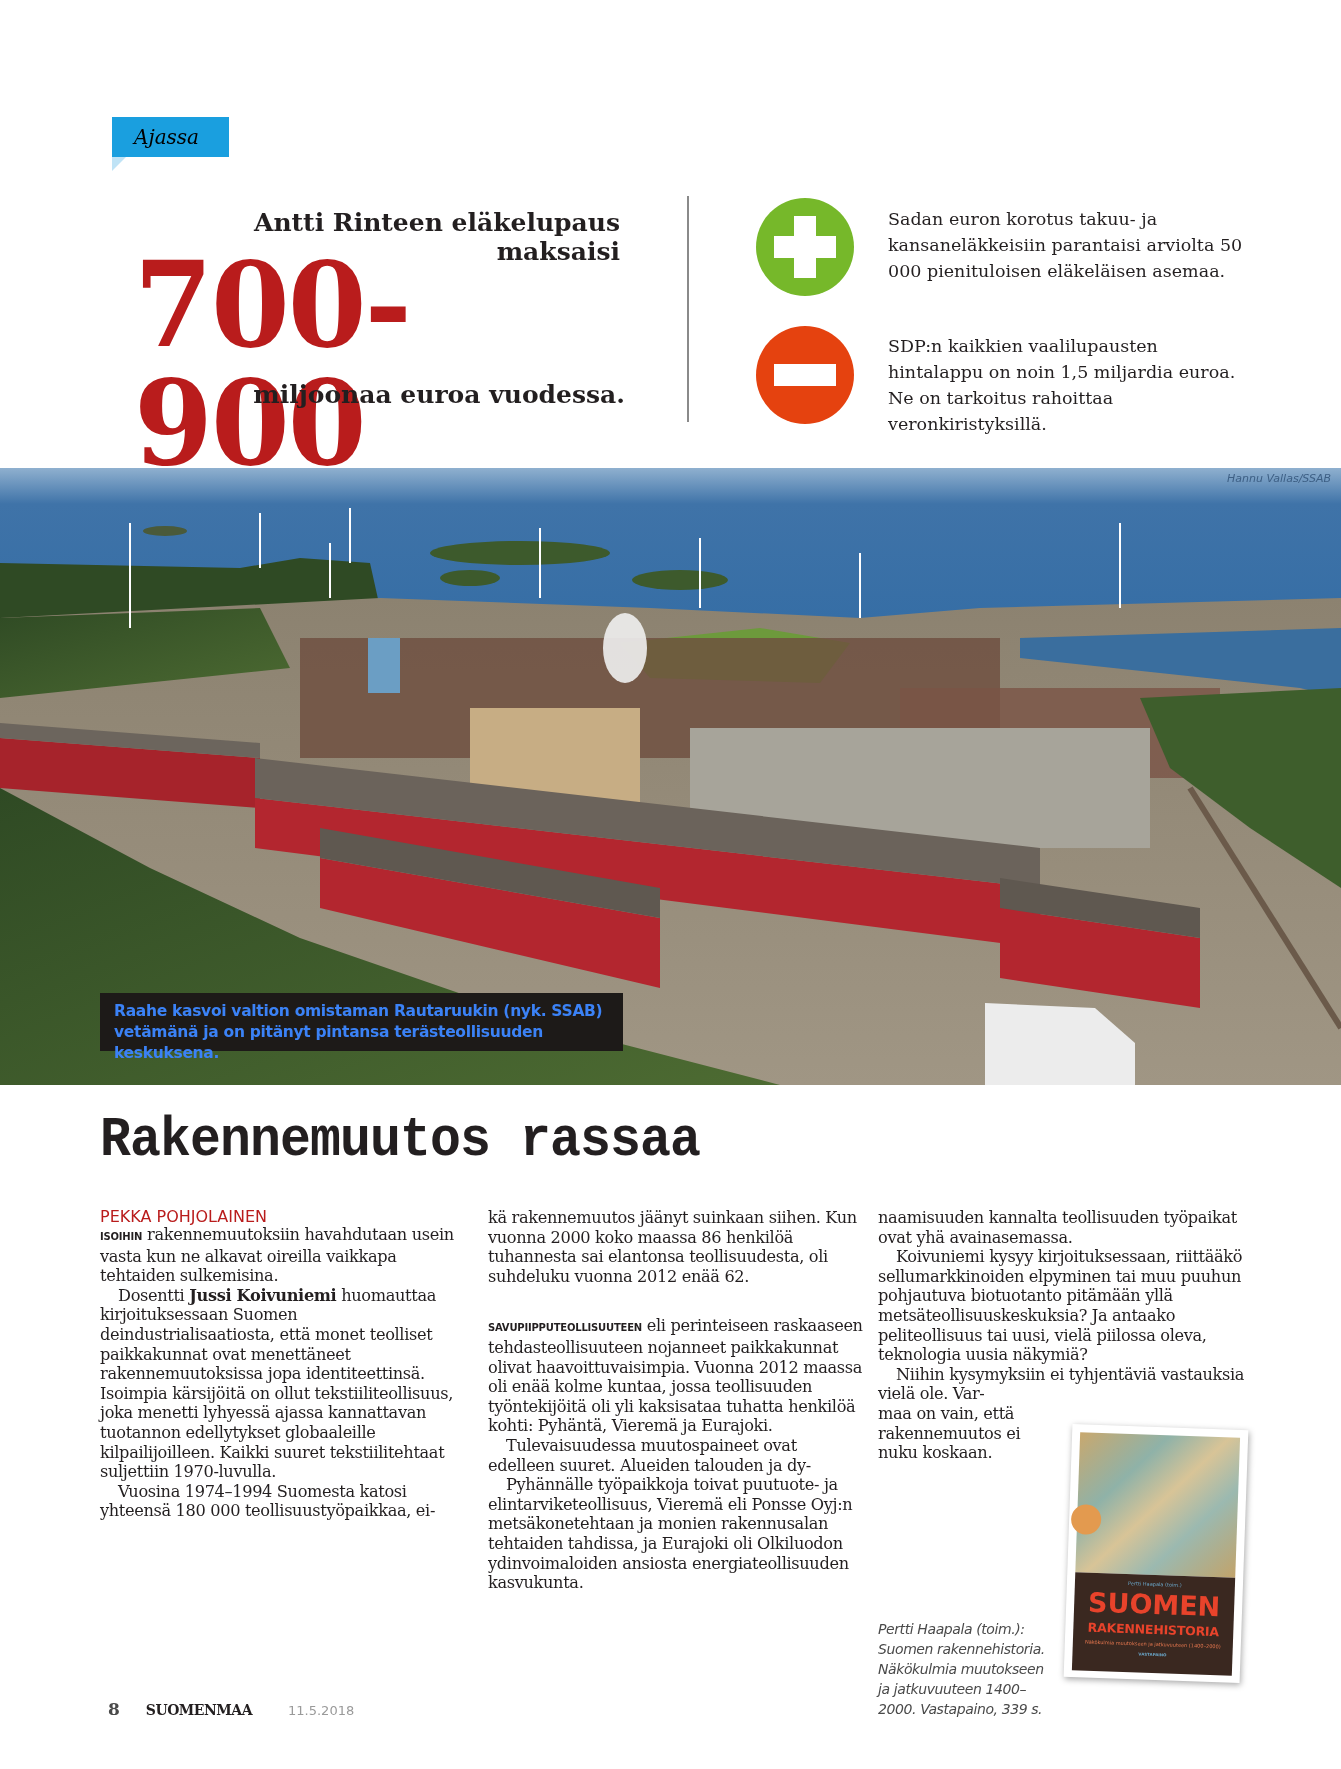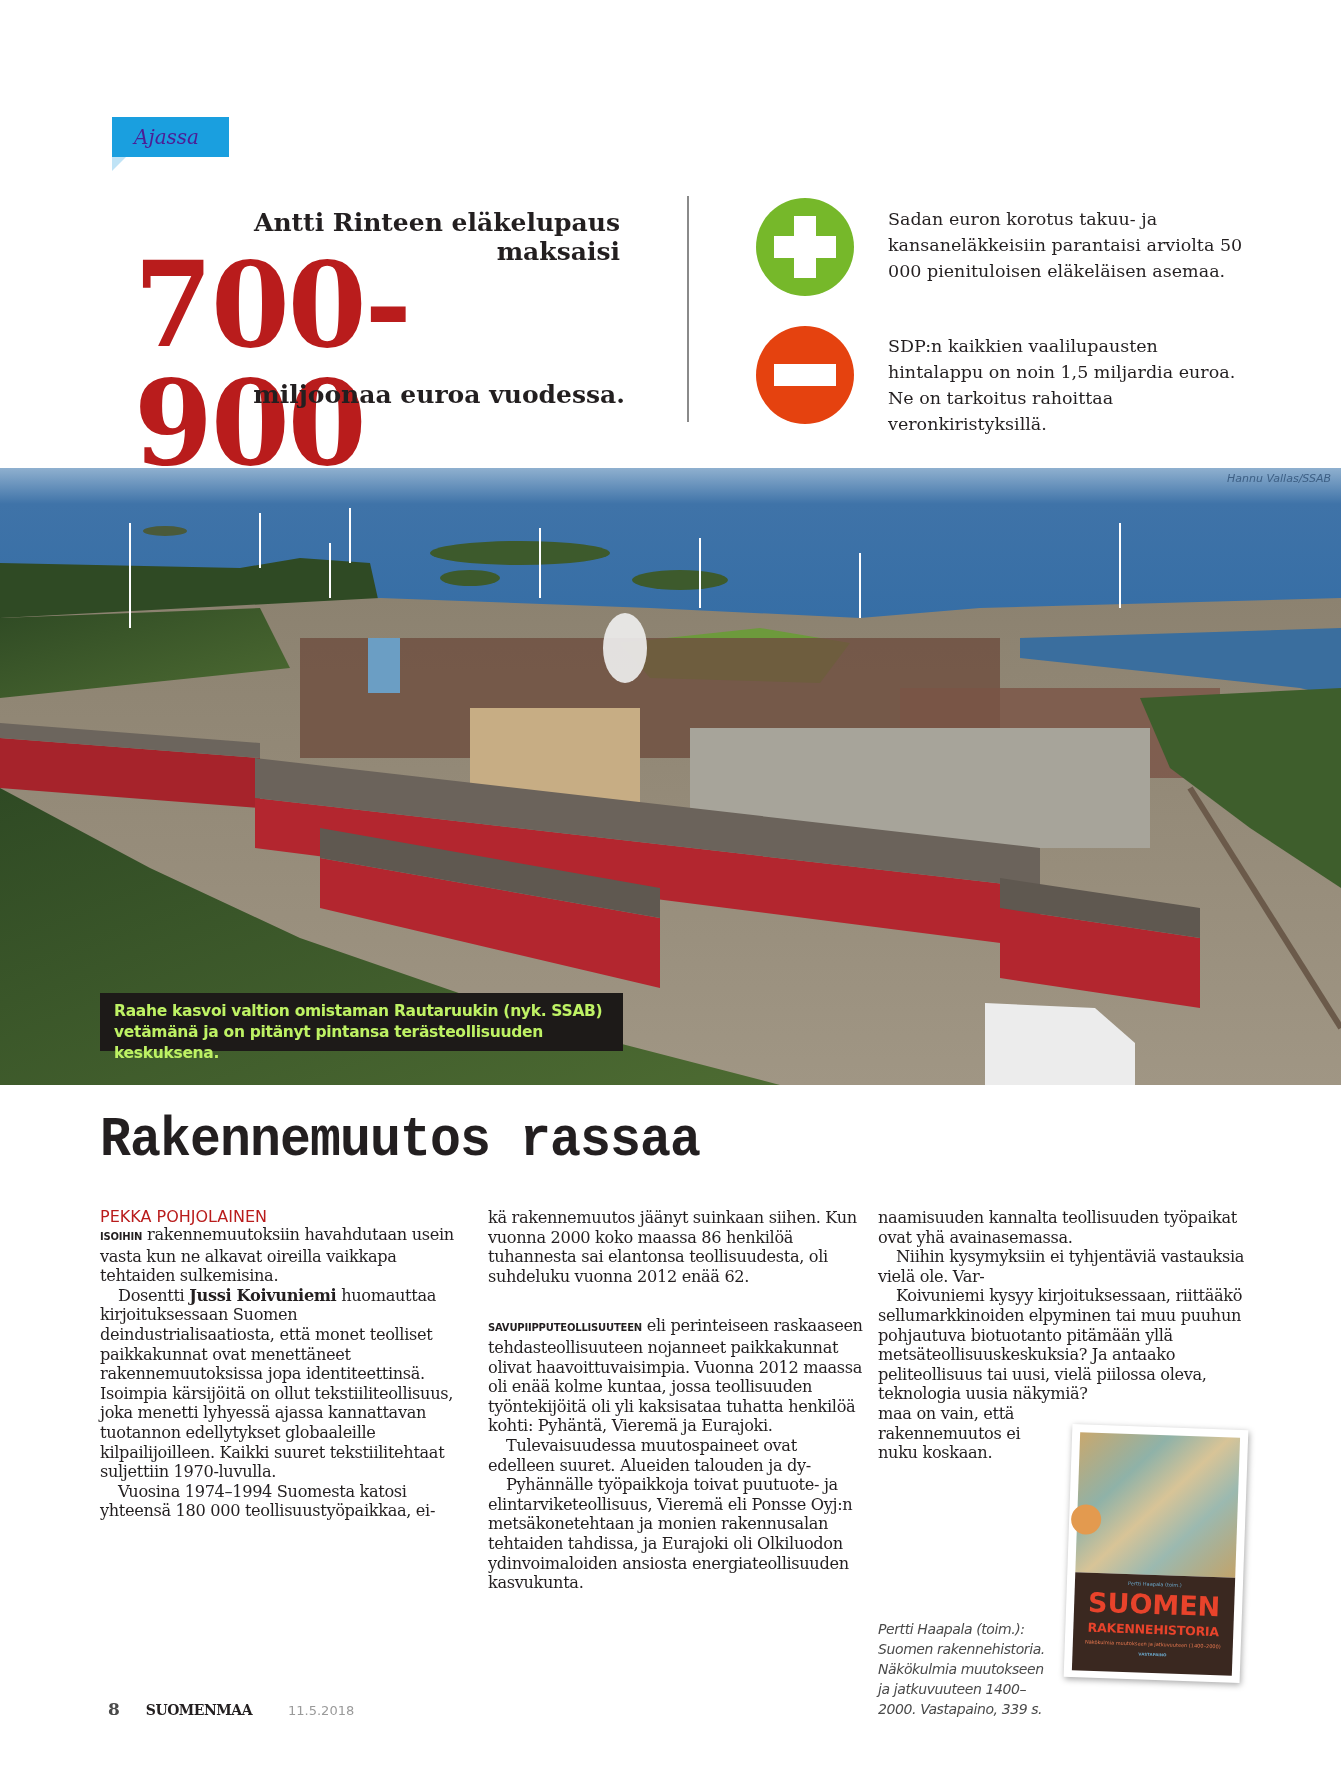--- a/index.html
+++ b/index.html
@@ -2,21 +2,21 @@
 <html><head>
 <meta charset="utf-8">
 <style>
   html, body { margin: 0; padding: 0; background: #ffffff; }
   body { width: 1341px; height: 1769px; position: relative; overflow: hidden;
          font-family: "DejaVu Serif", serif; color: #231f20; }
 
   
   .tag { position: absolute; left: 112px; top: 117px; width: 117px; height: 40px;
          background: #1a9fdf; }
-  .tag span { position: absolute; left: 22px; top: 8px; color: #4c1d95;
+  .tag span { position: absolute; left: 22px; top: 8px; color: #000000;
               font-family: "DejaVu Serif", serif; font-style: italic; font-size: 20px; }
   .tag-tail { position: absolute; left: 112px; top: 157px; width: 0; height: 0;
               border-left: 14px solid transparent; border-right: 0 solid transparent;
               border-top: 14px solid #bfe3f6; transform: scaleX(-1); }
 
   
   .fact-lead { position: absolute; left: 140px; top: 208px; width: 480px; text-align: right;
                font-family: "DejaVu Serif", serif; font-weight: bold; font-size: 25px; color: #231f20; }
   .fact-big { position: absolute; left: 134px; top: 246px; width: 500px; text-align: left;
               font-family: "DejaVu Serif", serif; font-weight: bold; font-size: 118px;
@@ -41,21 +41,21 @@
   
   .photo { position: absolute; left: 0; top: 468px; width: 1341px; height: 617px; overflow: hidden;
            background: #6a7a5a; }
   .photo svg { display: block; }
   .credit { position: absolute; right: 10px; top: 472px; font-family: "DejaVu Sans", sans-serif;
             font-style: italic; font-size: 11px; color: #3d5f84; }
   .caption { position: absolute; left: 100px; top: 993px; width: 523px; height: 58px;
              background: #1d1a18; }
   .caption span { display: block; position: absolute; left: 14px; top: 8px; width: 510px;
                   font-family: "DejaVu Sans", sans-serif; font-weight: bold; font-size: 15.5px;
-                  line-height: 21px; color: #bef264; letter-spacing: -0.3px; }
+                  line-height: 21px; color: #3b82f6; letter-spacing: -0.3px; }
 
   
   .headline { position: absolute; left: 100px; top: 1112px; font-family: Liberation Mono, monospace;
               font-weight: bold; font-size: 56px; color: #231f20; letter-spacing: -1px; line-height: 1; }
   .headline span { display: inline-block; transform: scaleX(0.92); transform-origin: left; }
 
   
   .col { position: absolute; top: 1208px; width: 375px; font-family: "DejaVu Serif", serif;
          font-size: 16.2px; line-height: 19.6px; color: #231f20; letter-spacing: -0.35px; }
   .col1 { left: 100px; }
@@ -216,22 +216,22 @@
 
 <div class="col col2">
   <p>kä rakennemuutos jäänyt suinkaan siihen. Kun vuonna 2000 koko maassa 86 henkilöä tuhannesta sai elantonsa teollisuudesta, oli suhdeluku vuonna 2012 enää 62.</p>
   <p class="gap"><span class="kicker">SAVUPIIPPUTEOLLISUUTEEN</span><span> eli perinteiseen raskaaseen tehdasteollisuuteen nojanneet paikkakunnat olivat haavoittuvaisimpia. Vuonna 2012 maassa oli enää kolme kuntaa, jossa teollisuuden työntekijöitä oli yli kaksisataa tuhatta henkilöä kohti: Pyhäntä, Vieremä ja Eurajoki.</span></p>
   <p class="ind">Tulevaisuudessa muutospaineet ovat edelleen suuret. Alueiden talouden ja dy-</p>
   <p class="ind">Pyhännälle työpaikkoja toivat puutuote- ja elintarviketeollisuus, Vieremä eli Ponsse Oyj:n metsäkonetehtaan ja monien rakennusalan tehtaiden tahdissa, ja Eurajoki oli Olkiluodon ydinvoimaloiden ansiosta energiateollisuuden kasvukunta.</p>
 </div>
 
 <div class="col col3">
   <p>naamisuuden kannalta teollisuuden työpaikat ovat yhä avainasemassa.</p>
+  <p class="ind">Koivuniemi kysyy kirjoituksessaan, riittääkö sellumarkkinoiden elpyminen tai muu puuhun pohjautuva biotuotanto pitämään yllä metsäteollisuuskeskuksia? Ja antaako peliteollisuus tai uusi, vielä piilossa oleva, teknologia uusia näkymiä?</p>
   <p class="ind">Niihin kysymyksiin ei tyhjentäviä vastauksia vielä ole. Var-</p>
-  <p class="ind">Koivuniemi kysyy kirjoituksessaan, riittääkö sellumarkkinoiden elpyminen tai muu puuhun pohjautuva biotuotanto pitämään yllä metsäteollisuuskeskuksia? Ja antaako peliteollisuus tai uusi, vielä piilossa oleva, teknologia uusia näkymiä?</p>
   <p class="narrow">maa on vain, että rakennemuutos ei nuku koskaan.</p>
 </div>
 
 <div class="bookinfo">Pertti Haapala (toim.): Suomen rakennehistoria. Näkökulmia muutokseen ja jatkuvuuteen 1400–2000. Vastapaino, 339 s.</div>
 
 <div class="book">
   <div class="map">
       <div class="sun"></div>
     </div>
   <div class="cover">

